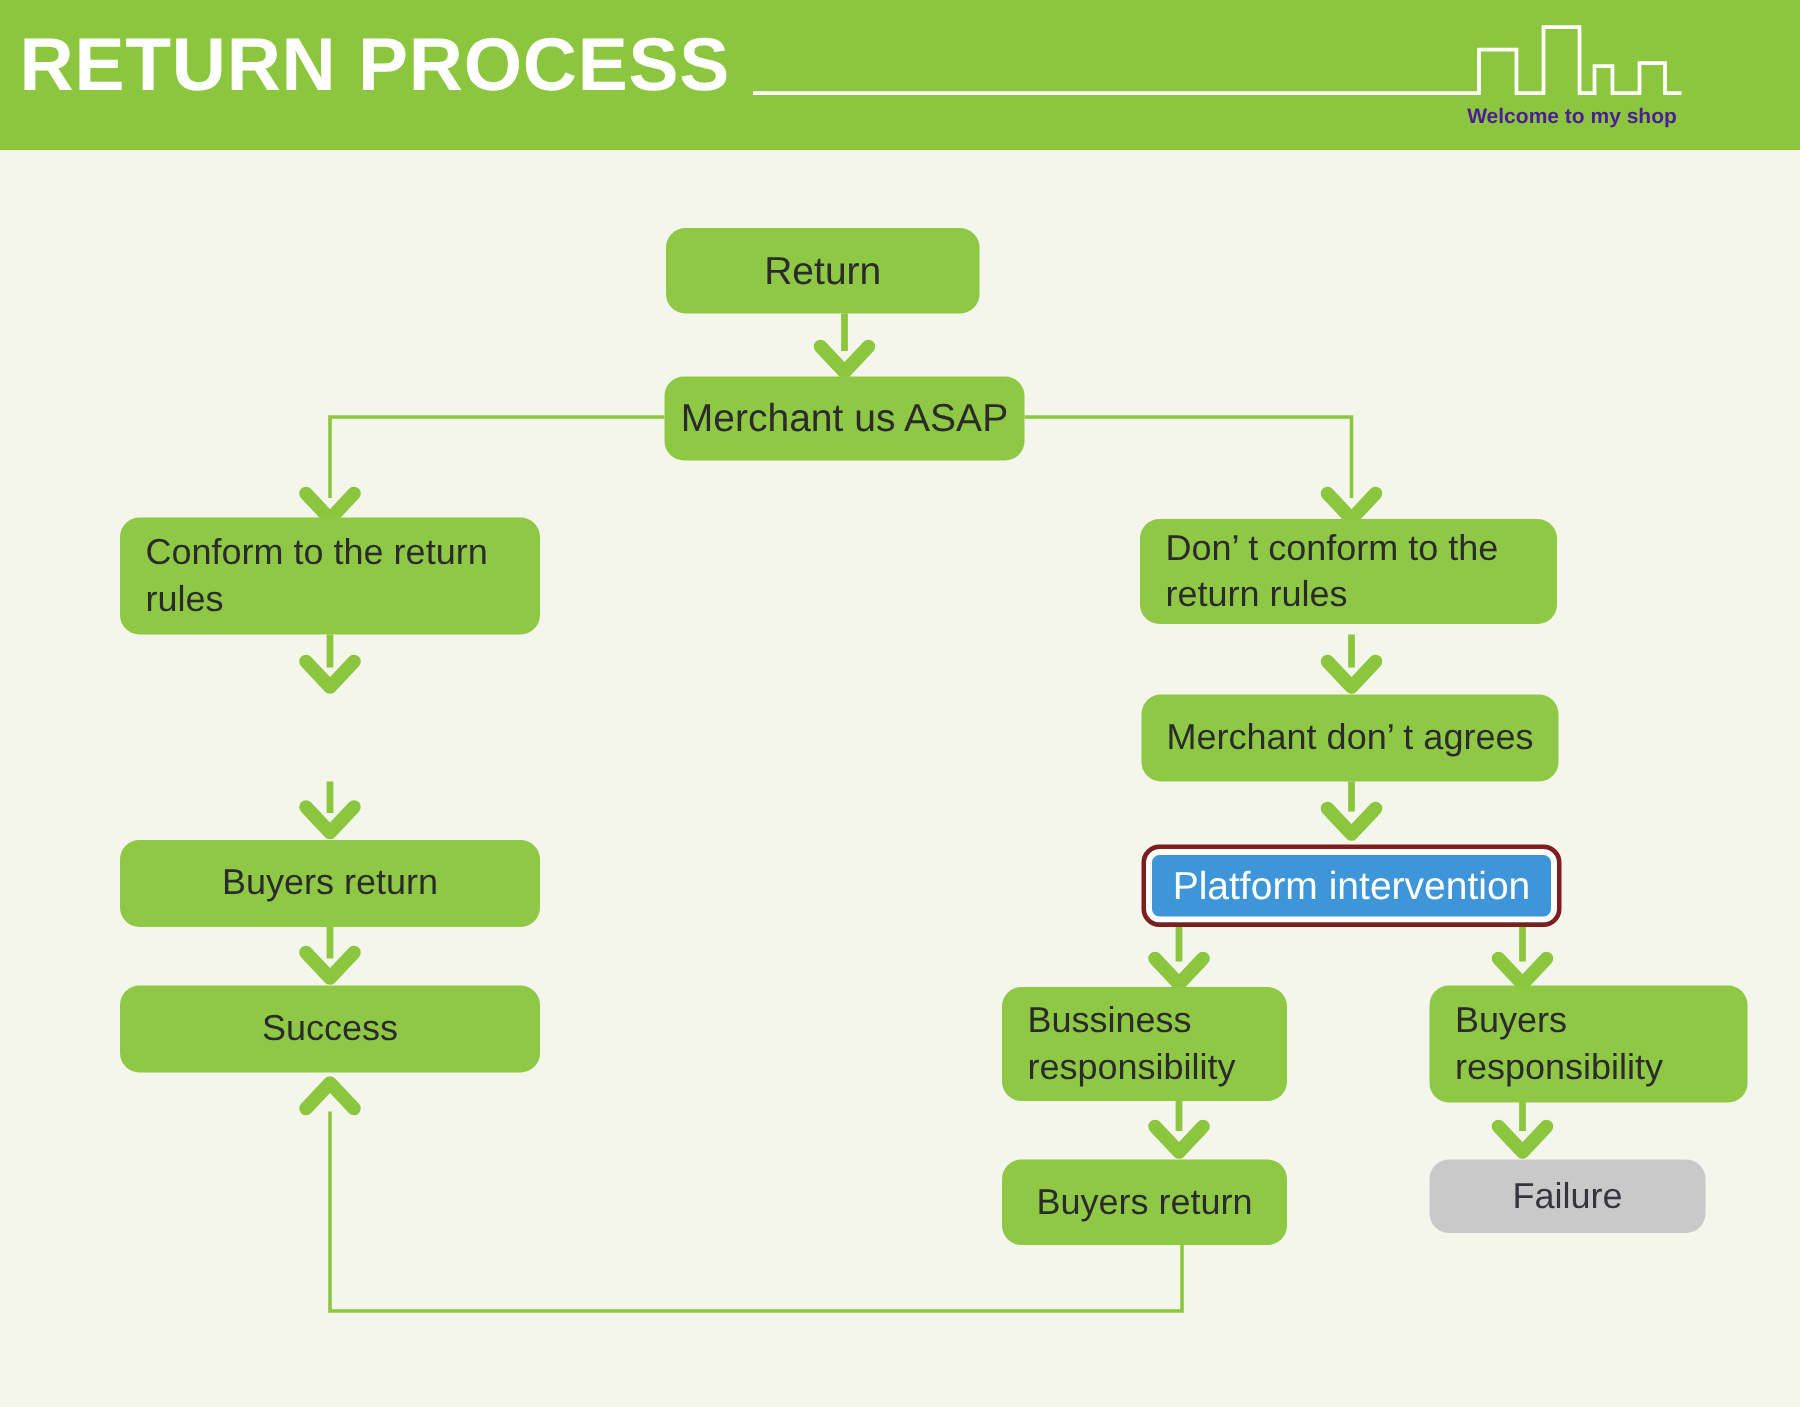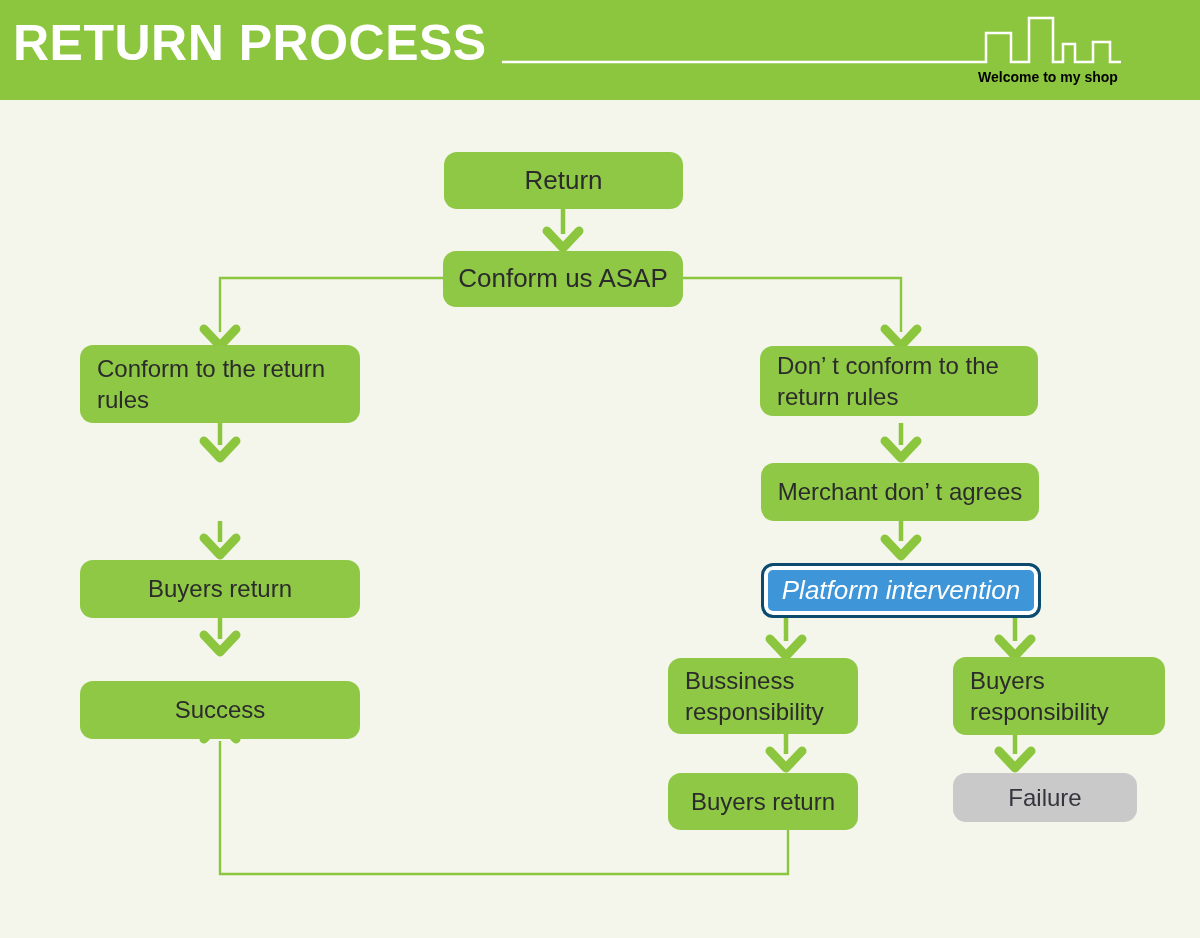--- a/index.html
+++ b/index.html
@@ -14,40 +14,40 @@
     position:absolute;left:0;top:0;width:1200px;height:100px;
     background:#8CC63E;
   }
   .title{
     position:absolute;left:13px;top:18px;margin:0;
     font-size:50px;line-height:50px;font-weight:700;color:#fff;letter-spacing:.5px;
   }
   .skyline{position:absolute;left:0;top:0;width:1200px;height:100px;}
   .tagline{
     position:absolute;left:960px;top:69px;width:176px;text-align:center;
-    font-size:14px;font-weight:700;color:#000000;
+    font-size:14px;font-weight:700;color:#4c1d95;
   }
   
   .connectors{position:absolute;left:0;top:0;width:1200px;height:938px;pointer-events:none;}
   .connectors .t{stroke:#8CC63F;stroke-width:2.4;fill:none;}
   .connectors .m{stroke:#8CC63F;stroke-width:4.5;fill:none;}
   .connectors .c{stroke:#8CC63F;stroke-width:9;fill:none;stroke-linecap:round;stroke-linejoin:round;}
   .node{
     position:absolute;box-sizing:border-box;border-radius:13px;
     background:#8FC845;color:#2B2B2B;
     font-size:24px;line-height:1.3;
     display:flex;align-items:center;
   }
   .center{justify-content:center;text-align:center;padding:0 6px;}
   .leftal{justify-content:flex-start;text-align:left;padding:0 10px 0 17px;}
   .big{font-size:26px;}
   .blue{
-    background:#3E96D9;border:3px solid #0c4a6e;
+    background:#3E96D9;border:3px solid #7f1d1d;
     box-shadow:inset 0 0 0 4px #FFFFFF;
-    color:#FFFFFF;border-radius:12px;font-style:italic;
+    color:#FFFFFF;border-radius:12px;
   }
   .gray{background:#C9C9C9;color:#35353D;}
 </style>
 </head>
 <body>
 
 <div class="stage">
 
   <div class="header">
     <h1 class="title">RETURN PROCESS</h1>
@@ -83,30 +83,30 @@
     <polyline class="c" points="885,441 901,458 917,441"></polyline>
     <polyline class="c" points="885,539 901,556 917,539"></polyline>
     <polyline class="c" points="770,639 786,656 802,639"></polyline>
     <polyline class="c" points="999,639 1015,656 1031,639"></polyline>
     <polyline class="c" points="770,751 786,768 802,751"></polyline>
     <polyline class="c" points="999,751 1015,768 1031,751"></polyline>
 
     <polyline class="c" points="204,739 220,722 236,739"></polyline>
   </svg>
 
-  <div class="node center big" style="left:444px;top:152px;width:239px;height:57px">Return</div>
+  <div class="node center big" style="left:444px;top:152px;width:209px;height:57px">Return</div>
 
-  <div class="node center big" style="left:443px;top:251px;width:240px;height:56px">Conform us ASAP</div>
+  <div class="node center big" style="left:443px;top:251px;width:240px;height:56px">Merchant us ASAP</div>
 
   <div class="node leftal" style="left:80px;top:345px;width:280px;height:78px">Conform to the return rules</div>
 
 
   <div class="node center" style="left:80px;top:560px;width:280px;height:58px">Buyers return</div>
 
-  <div class="node center" style="left:80px;top:681px;width:280px;height:58px">Success</div>
+  <div class="node center" style="left:80px;top:657px;width:280px;height:58px">Success</div>
 
   <div class="node leftal" style="left:760px;top:346px;width:278px;height:70px">Don’ t conform to the return rules</div>
 
   <div class="node center" style="left:761px;top:463px;width:278px;height:58px">Merchant don’ t agrees</div>
 
   <div class="node blue center big" style="left:761px;top:563px;width:280px;height:55px">Platform intervention</div>
 
   <div class="node leftal" style="left:668px;top:658px;width:190px;height:76px">Bussiness responsibility</div>
 
   <div class="node leftal" style="left:953px;top:657px;width:212px;height:78px">Buyers responsibility</div>

